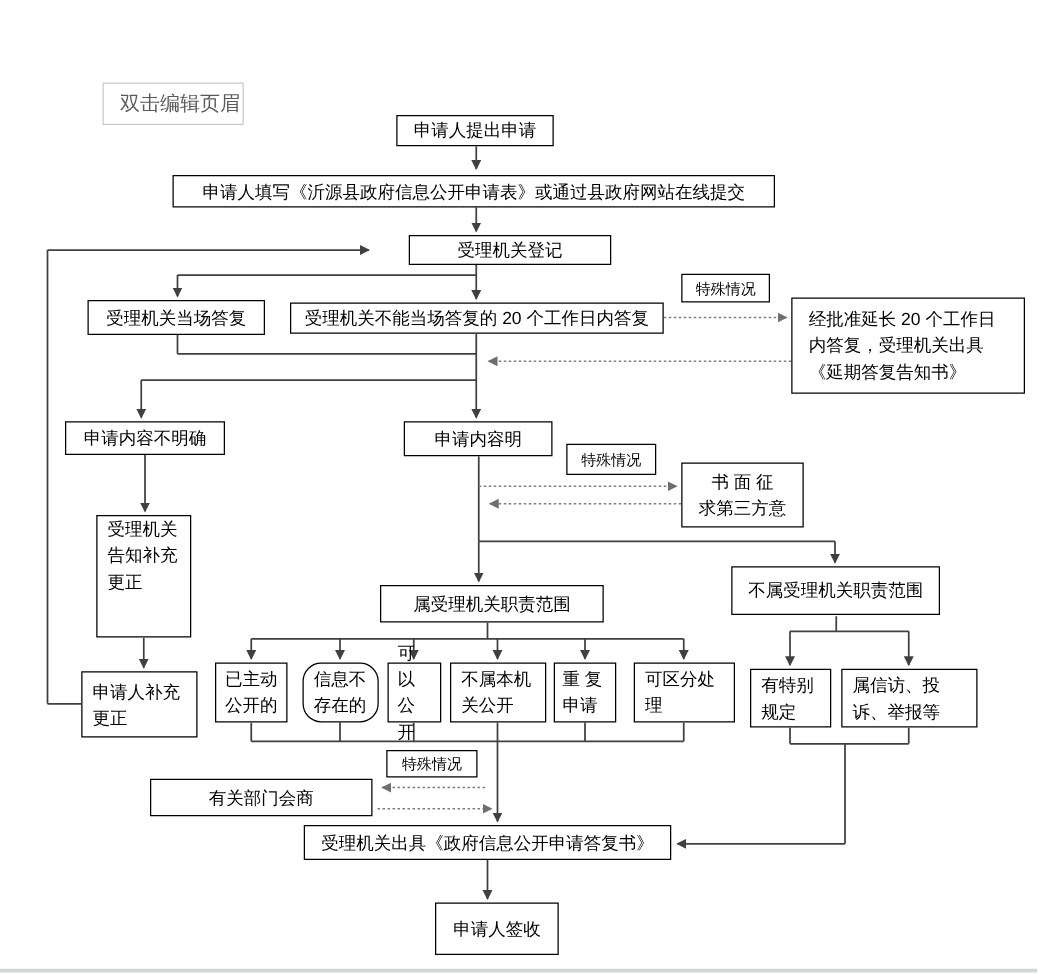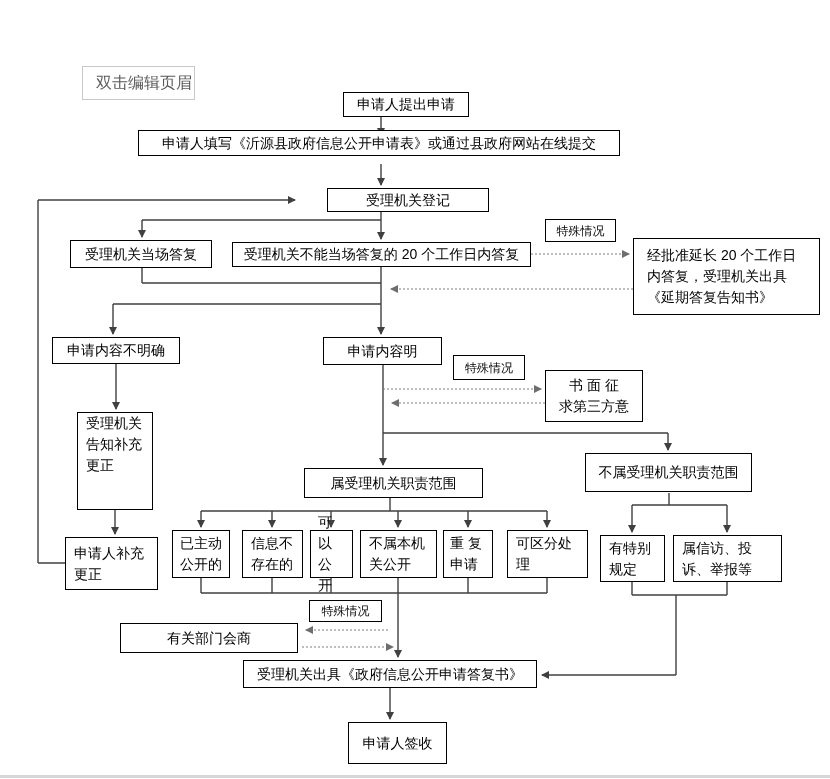--- a/index.html
+++ b/index.html
@@ -80,23 +80,23 @@
       <path d="M633 289 H391"></path>
       <path d="M383 389 H541"></path>
       <path d="M545 403 H392"></path>
       <path d="M388 630 H306"></path>
       <path d="M302 647 H393"></path>
     </g>
   </svg>
 
   <div class="hint" style="position:absolute;left:82px;top:66px;width:98px;height:32px;z-index:2;">双击编辑页眉</div>
 
-  <div class="node c" style="left:317px;top:92px;width:126px;height:25px;margin-left:26px;">申请人提出申请</div>
+  <div class="node c" style="left:317px;top:92px;width:126px;height:25px;">申请人提出申请</div>
 
-  <div class="node c" style="left:138px;top:130px;width:482px;height:26px;">申请人填写《沂源县政府信息公开申请表》或通过县政府网站在线提交</div>
+  <div class="node c" style="left:138px;top:140px;width:482px;height:26px;">申请人填写《沂源县政府信息公开申请表》或通过县政府网站在线提交</div>
 
   <div class="node c" style="left:299px;top:188px;width:162px;height:24px;margin-left:28px;">受理机关登记</div>
 
   <div class="node c" style="left:70px;top:240px;width:142px;height:28px;">受理机关当场答复</div>
 
   <div class="node c" style="left:232px;top:242px;width:299px;height:25px;">受理机关不能当场答复的 20 个工作日内答复</div>
 
   <div class="node small" style="left:545px;top:219px;width:71px;height:23px;">特殊情况</div>
 
   <div class="node l" style="left:633px;top:238px;width:187px;height:77px;padding:0 13px;">经批准延长 20 个工作日内答复，受理机关出具《延期答复告知书》</div>
@@ -117,21 +117,21 @@
   <div class="node l" style="left:77px;top:412px;width:76px;height:98px;padding:0 8px;align-items:flex-start;">受理机关告知补充更正</div>
 
   <div class="node l" style="left:65px;top:537px;width:93px;height:53px;padding:0 8px;">申请人补充更正</div>
 
   <div class="node c" style="left:304px;top:468px;width:179px;height:30px;">属受理机关职责范围</div>
 
   <div class="node c" style="left:585px;top:453px;width:167px;height:39px;">不属受理机关职责范围</div>
 
   <div class="node l" style="left:172px;top:530px;width:58px;height:48px;padding:0 7px;">已主动公开的</div>
 
-  <div class="node l" style="left:242px;top:530px;width:61px;height:48px;padding:16px 8px;">信息不存在的</div>
+  <div class="node l" style="left:242px;top:530px;width:61px;height:48px;padding:16px 8px;border-radius:15px;">信息不存在的</div>
 
   <div class="node l" style="left:310px;top:530px;width:43px;height:48px;padding:0 7px;">可以公开</div>
 
   <div class="node l" style="left:360px;top:530px;width:77px;height:48px;padding:0 8px;">不属本机关公开</div>
 
   <div class="node l" style="left:443px;top:530px;width:50px;height:48px;padding:0 6px;">重 复申请</div>
 
   <div class="node l" style="left:507px;top:530px;width:81px;height:48px;padding:0 8px;">可区分处理</div>
 
   <div class="node l" style="left:600px;top:535px;width:65px;height:47px;padding:0 8px;">有特别规定</div>

